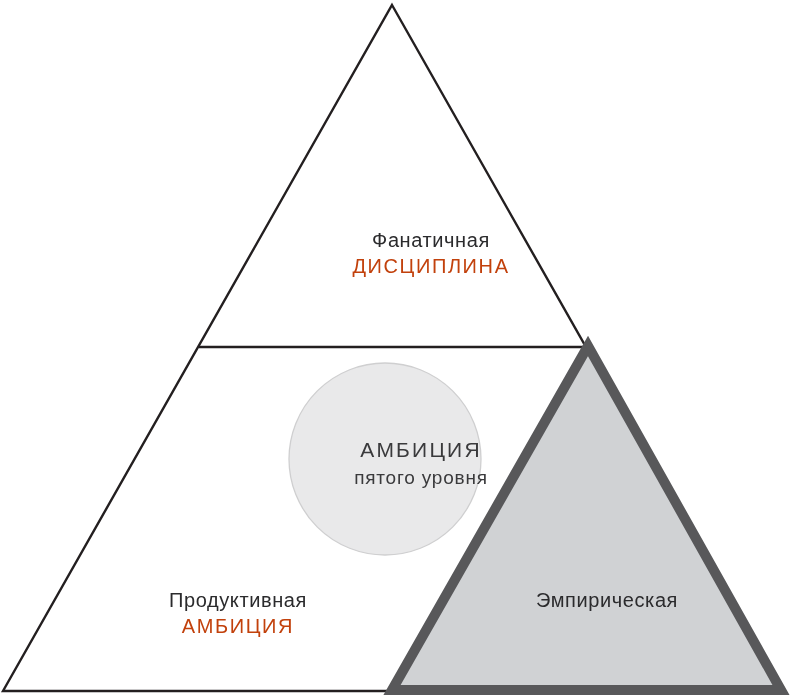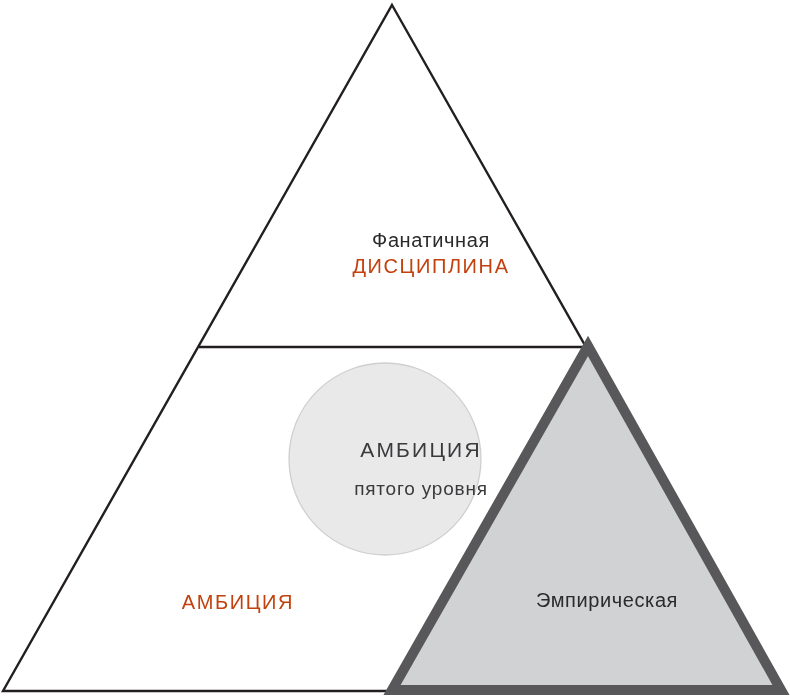--- a/index.html
+++ b/index.html
@@ -74,21 +74,21 @@
   }
   #label-ambition .label-line-top {
     font-size: 21px;
     letter-spacing: 2.2px;
     color: #3a3a3c;
   }
   #label-ambition .label-line-bottom {
     font-size: 19px;
     letter-spacing: 0.8px;
     color: #3a3a3c;
-    margin-top: 14px;
+    margin-top: 3px;
   }
 </style>
 </head>
 <body>
 
 <div id="diagram-root">
 
   <svg id="diagram-svg" viewBox="0 0 790 700" xmlns="http://www.w3.org/2000/svg">
 
     <polygon points="392,5 781,691 3,691" fill="#ffffff" stroke="#231f20" stroke-width="2.4" stroke-linejoin="miter"></polygon>
@@ -99,20 +99,21 @@
 
     <polygon points="588,346 781,690 392,690" fill="#d0d2d4" stroke="#58585a" stroke-width="10" stroke-linejoin="miter"></polygon>
   </svg>
 
   <div class="label-block" id="label-discipline">
     <span class="label-line-top">Фанатичная</span>
     <span class="label-line-bottom">ДИСЦИПЛИНА</span>
   </div>
 
   <div class="label-block" id="label-paranoia">
+    <span class="label-line-top">Продуктивная</span>
     <span class="label-line-bottom">АМБИЦИЯ</span>
   </div>
 
   <div class="label-block" id="label-creativity">
     <span class="label-line-top">Эмпирическая</span>
   </div>
 
   <div class="label-block" id="label-ambition">
     <span class="label-line-top">АМБИЦИЯ</span>
     <span class="label-line-bottom">пятого уровня</span>

